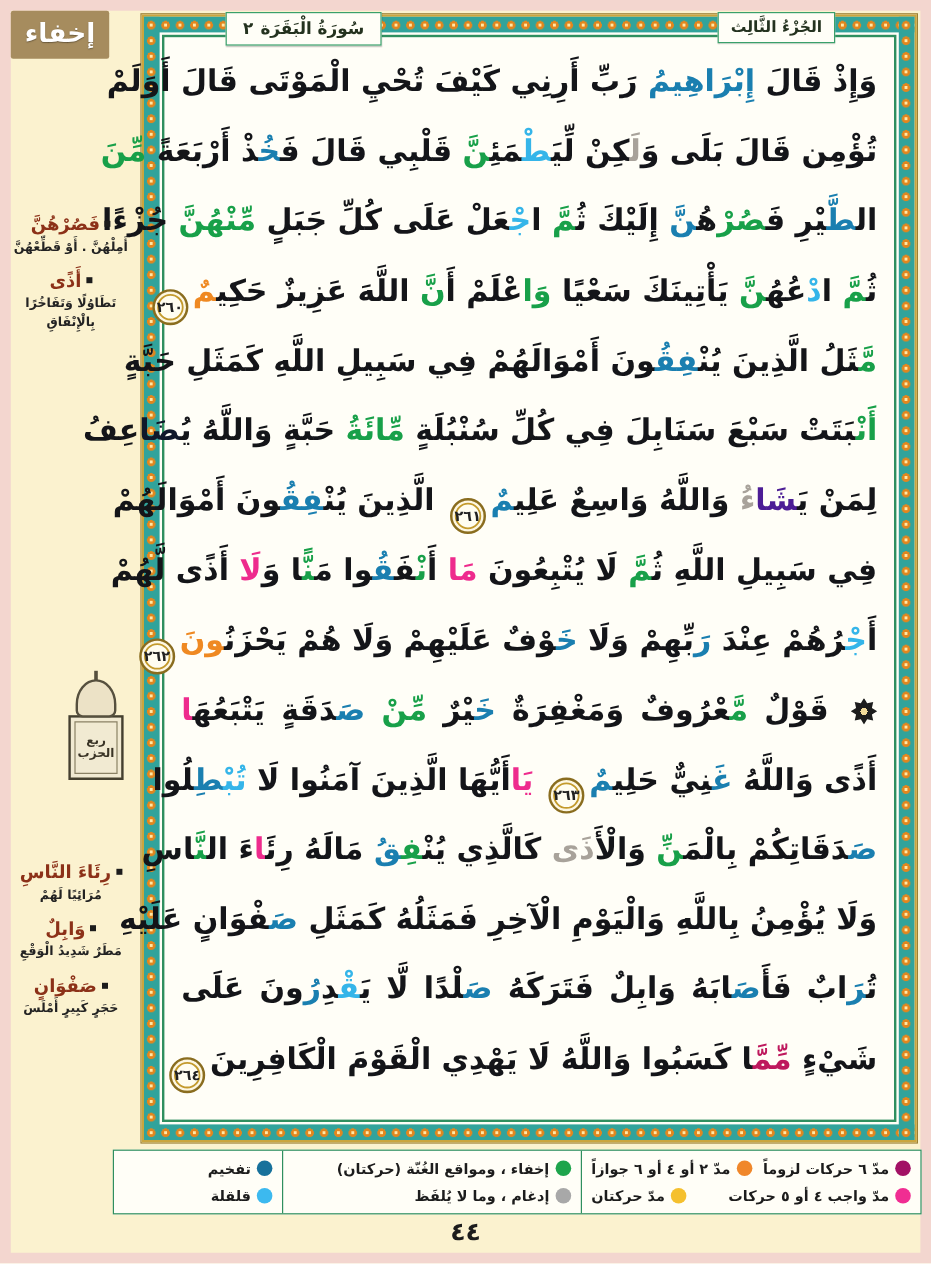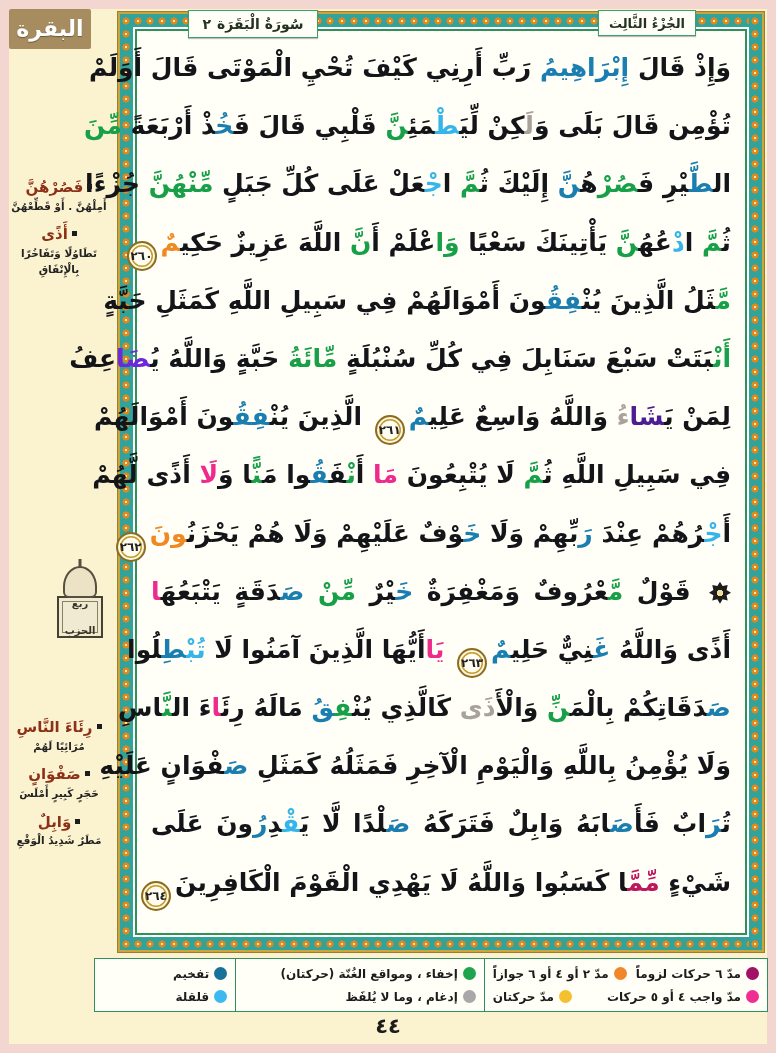--- a/index.html
+++ b/index.html
@@ -54,22 +54,22 @@
   .note-term{font-size:15px;font-weight:bold;color:#8c3118;line-height:1.3;}
   .note-term .bullet{display:inline-block;width:5px;height:5px;background:#1c1c1c;margin-left:4px;vertical-align:3px;}
   .note-meaning{font-size:10.5px;color:#232323;line-height:1.5;margin-top:1px;font-weight:bold;}
 
   
   .seal{position:absolute;left:52px;top:566px;width:56px;text-align:center;}
   .seal-dome{width:34px;height:32px;margin:0 auto -2px;background:#ece2c6;border:2px solid #56503e;
              border-radius:50% 50% 6px 6px/65% 65% 6px 6px;position:relative;box-sizing:border-box;}
   .seal-dome::before{content:"";position:absolute;top:-9px;left:50%;transform:translateX(-50%);
              width:3px;height:8px;background:#56503e;}
-  .seal-box{width:46px;height:42px;margin:0 auto;border:2px solid #45402f;background:#f1ead2;
-            display:flex;flex-direction:column;align-items:center;justify-content:space-between;
+  .seal-box{width:46px;height:54px;margin:0 auto;border:2px solid #45402f;background:#f1ead2;
+            display:flex;flex-direction:column;align-items:center;justify-content:center;
             font-size:10px;font-weight:bold;color:#3a3426;box-sizing:border-box;
             box-shadow:inset 0 0 0 3px #f1ead2,inset 0 0 0 4px #8a8164;}
 
   
   .legend{position:absolute;left:94px;top:958px;width:674px;height:54px;background:#fffef7;
           border:1.5px solid #2f8f5f;display:flex;direction:rtl;box-sizing:border-box;}
   .legend-col{display:flex;flex-direction:column;justify-content:space-around;padding:3px 8px;box-sizing:border-box;}
   .legend-col:nth-child(1){width:42%;}
   .legend-col:nth-child(2){width:37%;border-right:1.5px solid #2f8f5f;}
   .legend-col:nth-child(3){width:21%;border-right:1.5px solid #2f8f5f;}
@@ -81,36 +81,36 @@
   
   .page-number{position:absolute;left:0;right:0;top:1014px;text-align:center;
                font-size:21px;font-weight:bold;color:#1c1c1c;}
 </style>
 </head>
 <body>
 
 <div class="page">
 
   <div class="surah-tab">
-    <span>البقرة</span>
+    <span>إخفاء</span>
   </div>
 
   <div class="frame">
     <div class="band top"></div>
     <div class="band bottom"></div>
     <div class="band left"></div>
     <div class="band right"></div>
     <div class="inner">
       <div id="quran-lines">
           <div class="qline"><span>وَإِذْ قَالَ </span><span style="color: rgb(26, 127, 176); margin-top: 44px;">إِبْرَاهِيمُ</span><span> رَبِّ أَرِنِي كَيْفَ تُحْيِ الْمَوْتَى</span><span> قَالَ أَوَلَمْ</span></div>
           <div class="qline"><span>تُؤْمِن قَالَ بَلَى وَ</span><span style="color: rgb(168, 162, 154);">لَ</span><span>كِنْ لِّيَ</span><span style="color: rgb(53, 181, 233);">طْ</span><span>مَئِ</span><span style="color: rgb(24, 160, 73);">نَّ</span><span> قَلْبِي قَالَ فَ</span><span style="color: rgb(26, 127, 176);">خُ</span><span>ذْ أَرْبَعَةً </span><span style="color: rgb(24, 160, 73);">مِّنَ</span></div>
           <div class="qline"><span>ال</span><span style="color: rgb(26, 127, 176);">طَّ</span><span>يْرِ فَ</span><span style="color: rgb(24, 160, 73);">صُرْ</span><span>هُ</span><span style="color: rgb(26, 127, 176);">نَّ</span><span> إِلَيْكَ ثُ</span><span style="color: rgb(24, 160, 73);">مَّ</span><span> ا</span><span style="color: rgb(53, 181, 233);">جْ</span><span>عَلْ عَلَى كُلِّ جَبَلٍ </span><span style="color: rgb(24, 160, 73);">مِّنْهُنَّ</span><span> جُزْءًا</span></div>
           <div class="qline"><span>ثُ</span><span style="color: rgb(24, 160, 73);">مَّ</span><span> ا</span><span style="color: rgb(53, 181, 233);">دْ</span><span>عُهُ</span><span style="color: rgb(24, 160, 73);">نَّ</span><span> يَأْتِينَكَ سَعْيًا </span><span style="color: rgb(24, 160, 73);">وَا</span><span>عْلَمْ أَ</span><span style="color: rgb(24, 160, 73);">نَّ</span><span> اللَّهَ عَزِيزٌ حَكِي</span><span style="color: rgb(239, 137, 34);">مٌ</span><span class="ayah">٢٦٠</span></div>
           <div class="qline"><span style="color: rgb(24, 160, 73);">مَّ</span><span>ثَلُ الَّذِينَ يُنْ</span><span style="color: rgb(26, 127, 176);">فِقُ</span><span>ونَ أَمْوَالَهُمْ فِي سَبِيلِ اللَّهِ كَمَثَلِ حَبَّةٍ</span></div>
-          <div class="qline"><span style="color: rgb(24, 160, 73);">أَنْ</span><span>بَتَتْ سَبْعَ سَنَابِلَ فِي كُلِّ سُنْبُلَةٍ </span><span style="color: rgb(24, 160, 73);">مِّائَةُ</span><span> حَبَّةٍ وَاللَّهُ يُ</span><span style="color: #6d28d9;">ضَا</span><span>عِفُ</span></div>
+          <div class="qline"><span style="color: rgb(24, 160, 73);">أَنْ</span><span>بَتَتْ سَبْعَ سَنَابِلَ فِي كُلِّ سُنْبُلَةٍ </span><span style="color: rgb(24, 160, 73);">مِّائَةُ</span><span> حَبَّةٍ وَاللَّهُ يُ</span><span style="color: #0f172a;">ضَا</span><span>عِفُ</span></div>
           <div class="qline"><span>لِمَنْ يَ</span><span style="color: #4c1d95;">شَا</span><span style="color: rgb(168, 162, 154);">ءُ</span><span> وَاللَّهُ وَاسِعٌ عَلِي</span><span style="color: rgb(26, 127, 176);">مٌ</span><span class="ayah">٢٦١</span><span> الَّذِينَ يُنْ</span><span style="color: rgb(26, 127, 176);">فِقُ</span><span>ونَ أَمْوَالَهُمْ</span></div>
           <div class="qline"><span>فِي سَبِيلِ اللَّهِ ثُ</span><span style="color: rgb(24, 160, 73);">مَّ</span><span> لَا يُتْبِعُونَ </span><span style="color: rgb(238, 43, 141);">مَا</span><span> أَ</span><span style="color: rgb(24, 160, 73);">نْ</span><span>فَ</span><span style="color: rgb(26, 127, 176);">قُ</span><span>وا مَ</span><span style="color: rgb(24, 160, 73);">نًّ</span><span>ا وَ</span><span style="color: rgb(238, 43, 141);">لَا</span><span> أَذًى لَّهُمْ</span></div>
           <div class="qline"><span>أَ</span><span style="color: rgb(53, 181, 233);">جْ</span><span>رُهُمْ عِنْدَ </span><span style="color: rgb(26, 127, 176);">رَ</span><span>بِّهِمْ وَلَا </span><span style="color: rgb(26, 127, 176);">خَ</span><span>وْفٌ عَلَيْهِمْ وَلَا هُمْ يَحْزَنُ</span><span style="color: rgb(239, 137, 34);">ونَ</span><span class="ayah">٢٦٢</span></div>
           <div class="qline"><span class="hizb-star"></span><span> قَوْلٌ </span><span style="color: rgb(24, 160, 73);">مَّ</span><span>عْرُوفٌ وَمَغْفِرَةٌ </span><span style="color: rgb(26, 127, 176);">خَ</span><span>يْرٌ </span><span style="color: rgb(24, 160, 73);">مِّنْ</span><span> </span><span style="color: rgb(26, 127, 176);">صَ</span><span>دَقَةٍ يَتْبَعُهَ</span><span style="color: rgb(238, 43, 141);">ا</span></div>
           <div class="qline"><span>أَذًى وَاللَّهُ </span><span style="color: rgb(26, 127, 176);">غَ</span><span>نِيٌّ حَلِي</span><span style="color: rgb(26, 127, 176);">مٌ</span><span class="ayah">٢٦٣</span><span> </span><span style="color: rgb(238, 43, 141);">يَا</span><span>أَيُّهَا الَّذِينَ آمَنُوا لَا </span><span style="color: rgb(53, 181, 233);">تُبْ</span><span style="color: rgb(26, 127, 176);">طِ</span><span>لُوا</span></div>
           <div class="qline"><span style="color: rgb(26, 127, 176);">صَ</span><span>دَقَاتِكُمْ بِالْمَ</span><span style="color: rgb(24, 160, 73);">نِّ</span><span> وَالْأَ</span><span style="color: rgb(168, 162, 154);">ذَى</span><span> كَالَّذِي يُنْ</span><span style="color: rgb(24, 160, 73);">فِ</span><span style="color: rgb(26, 127, 176);">قُ</span><span> مَالَهُ رِئَ</span><span style="color: rgb(238, 43, 141);">ا</span><span>ءَ ال</span><span style="color: rgb(24, 160, 73);">نَّ</span><span>اسِ</span></div>
           <div class="qline"><span>وَلَا يُؤْمِنُ بِاللَّهِ وَالْيَوْمِ الْآخِرِ فَمَثَلُهُ كَمَثَلِ </span><span style="color: rgb(26, 127, 176);">صَ</span><span>فْوَانٍ عَلَيْهِ</span></div>
           <div class="qline"><span>تُ</span><span style="color: rgb(26, 127, 176);">رَ</span><span>ابٌ فَأَ</span><span style="color: rgb(26, 127, 176);">صَ</span><span>ابَهُ وَابِلٌ فَتَرَكَهُ </span><span style="color: rgb(26, 127, 176);">صَ</span><span>لْدًا لَّا يَ</span><span style="color: rgb(53, 181, 233);">قْ</span><span>دِ</span><span style="color: rgb(26, 127, 176);">رُ</span><span>ونَ عَلَى</span></div>
           <div class="qline"><span>شَيْءٍ </span><span style="color: #be185d;">مِّمَّ</span><span>ا كَسَبُوا وَاللَّهُ لَا يَهْدِي الْقَوْمَ الْكَافِرِينَ</span><span class="ayah">٢٦٤</span></div>
         </div>
@@ -143,27 +143,27 @@
       <span>الحزب</span>
     </div>
   </div>
 
   <div class="notes bottom" id="notes-bottom">
       <div class="note">
         <div class="note-term"><span class="bullet"></span>رِئَاءَ النَّاسِ</div>
         <div class="note-meaning">مُرَائِيًا لَهُمْ</div>
       </div>
       <div class="note">
+        <div class="note-term"><span class="bullet"></span>وَابِلٌ</div>
+        <div class="note-meaning">مَطَرٌ شَدِيدُ الْوَقْعِ</div>
+      </div>
+      <div class="note">
         <div class="note-term"><span class="bullet"></span>صَفْوَانٍ</div>
         <div class="note-meaning">حَجَرٍ كَبِيرٍ أَمْلَسَ</div>
       </div>
-      <div class="note">
-        <div class="note-term"><span class="bullet"></span>وَابِلٌ</div>
-        <div class="note-meaning">مَطَرٌ شَدِيدُ الْوَقْعِ</div>
-      </div>
     </div>
 
   <div class="legend" id="legend">
       <div class="legend-col">
         <div class="legend-row">
           <div class="legend-item">
             <span class="legend-dot" style="background: rgb(162, 17, 101);"></span>
             <span>مدّ ٦ حركات لزوماً</span>
           </div>
           <div class="legend-item">

